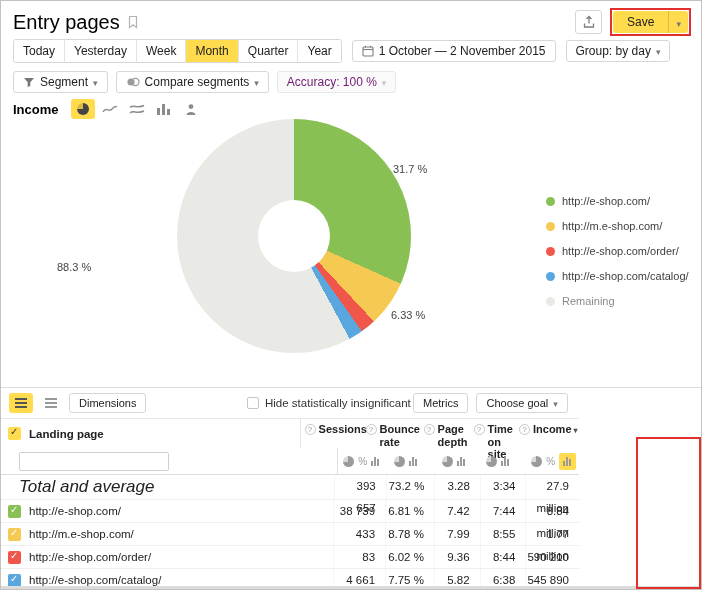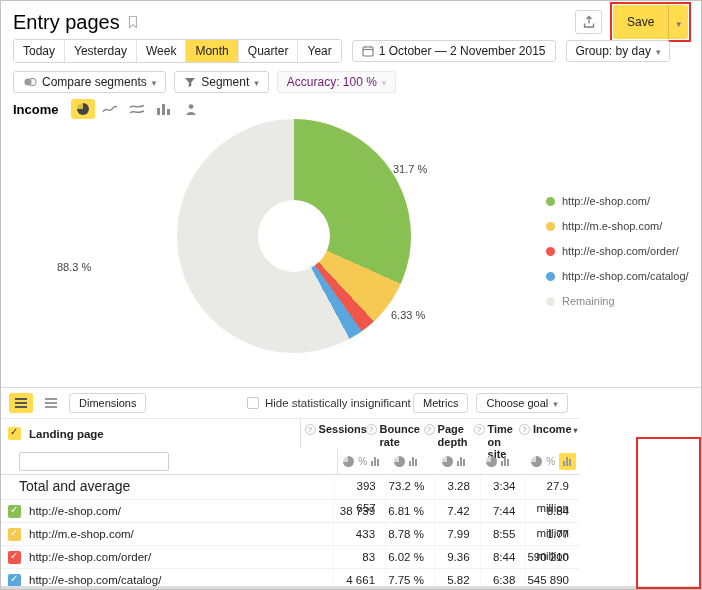--- a/index.html
+++ b/index.html
@@ -9,21 +9,21 @@
           border: 1px solid #c2c2c2; overflow: hidden; }
 
   
   .hdr { height: 34px; display: flex; align-items: center; padding: 8px 10px 0 12px; }
   .title { font-size: 20px; font-weight: 400; color: #000; }
   .bookmark { margin-left: 7px; display: inline-flex; }
   .hdr-right { margin-left: auto; display: flex; align-items: center; gap: 8px; }
   .icon-btn { width: 27px; height: 24px; border: 1px solid #d6d6d6; border-radius: 3px;
               background: #fff; display: flex; align-items: center; justify-content: center; cursor: pointer; }
   .red-ann { border: 2px solid #e3302c; padding: 1px; display: inline-flex; }
-  .save { display: flex; align-items: center; background: #ffdb4d; border-radius: 3px; height: 34px; cursor: pointer; }
+  .save { display: flex; align-items: center; background: #ffdb4d; border-radius: 3px; height: 22px; cursor: pointer; }
   .save .lbl { padding: 0 14px; font-size: 12px; }
   .save .sep { width: 1px; align-self: stretch; background: rgba(0,0,0,.14); }
   .save .arr { padding: 0 7px; }
   .car::after { content: "▾"; font-size: 9px; color: #777; }
 
   
   .row1 { height: 28px; display: flex; align-items: center; gap: 10px; padding: 4px 12px 0; }
   .row2 { height: 30px; display: flex; align-items: center; gap: 8px; padding: 8px 12px 0; }
   .seg { display: flex; border: 1px solid #d6d6d6; border-radius: 3px; overflow: hidden; }
   .seg button { height: 22px; padding: 0 9px; border: none; border-left: 1px solid #e3e3e3;
@@ -112,21 +112,21 @@
             background: conic-gradient(#9a9a9a 0 72%, #d9d9d9 72% 100%); }
   .mi-pct { font-size: 10px; color: #9a9a9a; } .mi-pct::before { content: "%"; }
   .mi-bars i { display: inline-block; width: 2px; background: #9a9a9a; margin-right: 1px; }
   .mi-bars i:nth-child(1) { height: 5px; } .mi-bars i:nth-child(2) { height: 9px; }
   .mi-bars i:nth-child(3) { height: 7px; }
   .mi-box { width: 17px; height: 17px; background: #ffdb4d; border-radius: 2px;
             display: flex; align-items: center; justify-content: center; }
 
   .td { font-size: 11.5px; text-align: right; padding-right: 10px; line-height: 22px;
         color: #222; border-left: 1px solid #f5f5f5; }
-  .total-label { font-size: 14px; line-height: 23px; padding-left: 18px; color: #222; }
+  .total-label { font-size: 17px; line-height: 23px; padding-left: 18px; color: #222; font-style: italic; }
   .row-label { display: flex; align-items: center; gap: 8px; padding-left: 7px; }
   .url { font-size: 11.5px; color: #222; cursor: pointer; }
   .income-cell { position: relative; }
   .ibar-track { position: absolute; left: 3px; bottom: 3px; width: 40px; height: 4px; }
   .ibar { height: 100%; background: #fdd23f; }
 
   .bottom-strip { position: absolute; left: 0; right: 0; bottom: 0; height: 3px; background: #dcdcdc; }
   .ann-income { position: absolute; left: 635px; top: 436px; width: 65px; height: 152px;
                 border: 2px solid #e3302c; pointer-events: none; z-index: 5; }
   svg { display: block; }
@@ -179,32 +179,32 @@
       <span>1 October — 2 November 2015</span>
     </span>
     <span class="btn">
       <span>Group: by day</span>
       <span class="car"></span>
     </span>
   </div>
 
   <div class="row2">
     <span class="btn">
+      <svg width="12" height="11" viewBox="0 0 12 11">
+        <path d="M1 1 h10 L7.3 5.3 V8.8 L4.7 10.3 V5.3 Z" fill="#777"></path>
+      </svg>
+      <span>Segment</span>
+      <span class="car"></span>
+    </span>
+    <span class="btn">
       <svg width="14" height="12" viewBox="0 0 14 12">
         <circle cx="5" cy="6" r="3.6" fill="#9a9a9a"></circle>
         <circle cx="9.4" cy="6" r="3.6" fill="none" stroke="#9a9a9a" stroke-width="1.2"></circle>
       </svg>
       <span>Compare segments</span>
-      <span class="car"></span>
-    </span>
-    <span class="btn">
-      <svg width="12" height="11" viewBox="0 0 12 11">
-        <path d="M1 1 h10 L7.3 5.3 V8.8 L4.7 10.3 V5.3 Z" fill="#777"></path>
-      </svg>
-      <span>Segment</span>
       <span class="car"></span>
     </span>
     <span class="btn disabled">
       <span>Accuracy: 100 %</span>
       <span class="car"></span>
     </span>
   </div>
 
   <div class="metric-row">
     <span class="metric-label">Income</span>

